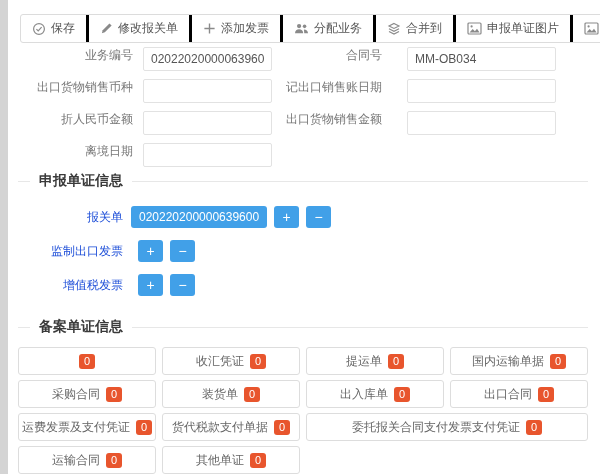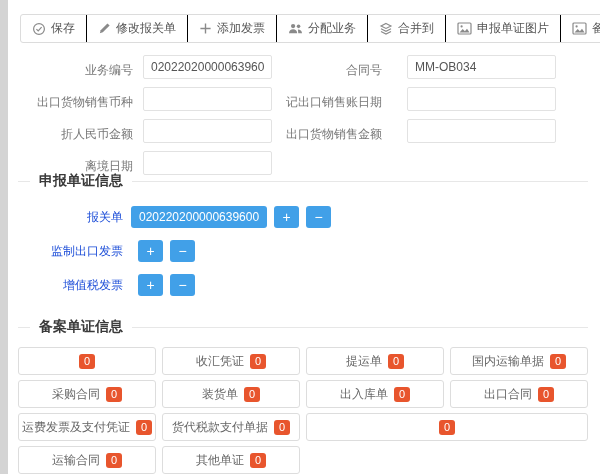--- a/index.html
+++ b/index.html
@@ -4,29 +4,29 @@
 <style>
   html,body{margin:0;padding:0;background:#fff;}
   .page{position:relative;width:600px;height:474px;background:#fff;overflow:hidden;
         font-family:"Liberation Sans","DejaVu Sans",sans-serif;color:#666;}
   .gutter{position:absolute;left:0;top:0;width:8px;height:100%;background:#d4d4d4;}
 
   
   .toolbar{position:absolute;left:20px;top:14px;display:flex;border:1px solid #dcdcdc;
            border-radius:3px;background:#fff;}
   .tb-btn{display:flex;align-items:center;gap:5px;padding:0 11px;height:27px;
-          font-size:12px;color:#555;border-right:1px solid #000000;cursor:pointer;white-space:nowrap;}
+          font-size:12px;color:#555;border-right:3px solid #000000;cursor:pointer;white-space:nowrap;}
   .tb-btn:last-child{border-right:none;}
   .tb-icon{display:inline-flex;align-items:center;}
 
   
   .form-col{position:absolute;top:47px;}
   .form-left{left:18px;}
   .form-right{left:282px;}
-  .form-row{display:flex;align-items:flex-end;height:32px;}
+  .form-row{display:flex;align-items:flex-start;height:32px;}
   .f-lbl{text-align:right;padding-right:10px;font-size:12px;color:#777;white-space:nowrap;}
   .form-left .f-lbl{width:115px;}
   .form-right .f-lbl{width:100px;}
   .f-inp{height:22px;border:1px solid #e2e2e2;border-radius:2px;padding:0 7px;
          font-size:12px;color:#555;outline:none;font-family:inherit;background:#fff;}
   .form-left .f-inp{width:113px;}
   .form-right .f-inp{width:133px;margin-left:15px;}
 
   
   .section{position:absolute;left:18px;right:12px;}
@@ -230,20 +230,21 @@
         </div>
         <div class="g-btn">
           <span class="g-lbl">运费发票及支付凭证</span>
           <span class="g-badge">0</span>
         </div>
         <div class="g-btn">
           <span class="g-lbl">货代税款支付单据</span>
           <span class="g-badge">0</span>
         </div>
         <div class="g-btn wide">
+          <span class="g-lbl">委托报关合同支付发票支付凭证</span>
           <span class="g-badge">0</span>
         </div>
         <div class="g-btn">
           <span class="g-lbl">运输合同</span>
           <span class="g-badge">0</span>
         </div>
         <div class="g-btn">
           <span class="g-lbl">其他单证</span>
           <span class="g-badge">0</span>
         </div>

